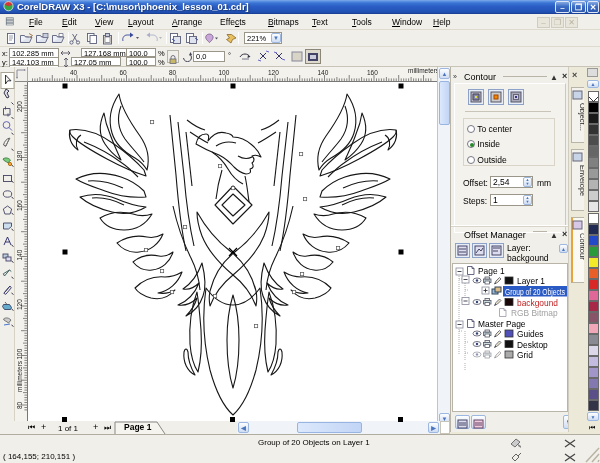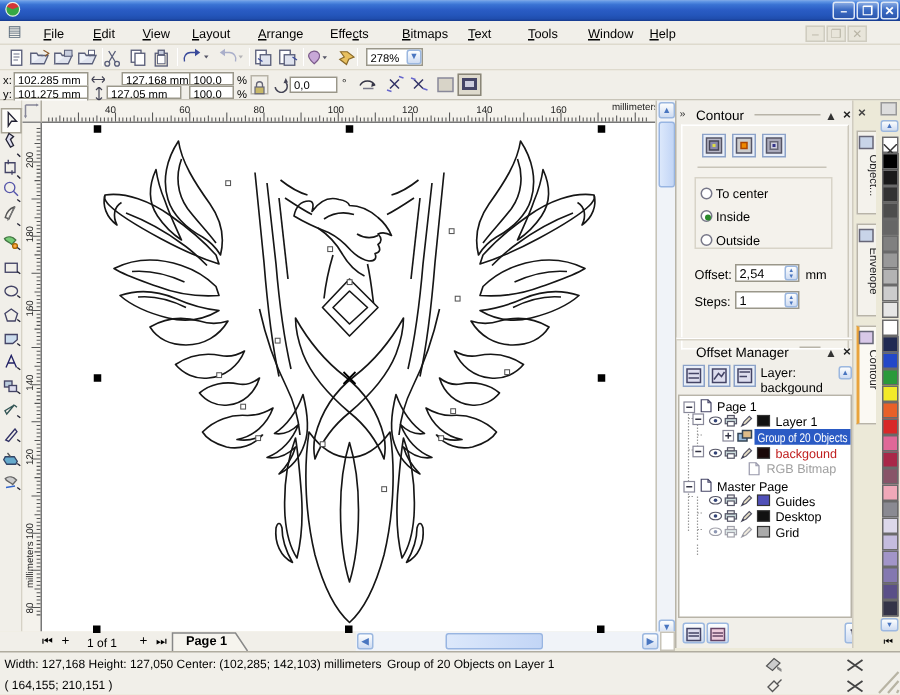--- a/index.html
+++ b/index.html
@@ -47,20 +47,21 @@
 .omrow{position:absolute;font-size:8.5px;color:#000;white-space:nowrap}
 </style></head>
 <body>
 
 <div class="abs" id="title">
  <svg id="corelicon" viewBox="0 0 11 11">
       <circle cx="5.5" cy="5.2" r="4.6" fill="#35a845"></circle>
       <path d="M1.2 3.4 A4.6 4.6 0 0 1 9.8 3.4 L5.5 5.2Z" fill="#d43535"></path>
       <circle cx="5.5" cy="5.2" r="4.6" fill="none" stroke="#e8f0e8" stroke-width="0.8"></circle>
     </svg>
+ <div class="txt">CorelDRAW X3 - [C:\musor\phoenix_lesson_01.cdr]</div>
  <div class="wbtn" style="left:555px">–</div>
  <div class="wbtn" style="left:571px">❐</div>
  <div class="wbtn" style="left:587px;width:12px">✕</div>
 </div>
 
 <div class="abs" id="menubar">
  <span style="left:5px;top:1px;font-size:10px;color:#567">▤</span>
  <span style="left:29px"><span class="u">F</span>ile</span>
  <span style="left:62px"><span class="u">E</span>dit</span>
  <span style="left:95px"><span class="u">V</span>iew</span>
@@ -116,29 +117,29 @@
    <path d="M206 5c1.5-2.5 5-2.5 6.5-0.5 1.5 2 0 4.5-3 7-3-2.5-4.5-4.5-3.5-6.5z" fill="#c8a8d8" stroke="#7a5a8a" stroke-width="0.8"></path>
         <path d="M215 6.5l1.5 2 1.5-2z" fill="#556" stroke="none"></path>
    <path d="M227 3.5l2.5 3.5-3 1.5 4.5 3.5 1.5-3.5 3.5-1.5-4.5-3.5z" fill="#e8c060" stroke="#8a6a2a" stroke-width="0.8"></path>
   </g>
  </svg>
  <div class="tsep" style="left:68px;top:2px;height:12px"></div>
  <div class="tsep" style="left:118px;top:2px;height:12px"></div>
  <div class="tsep" style="left:166px;top:2px;height:12px"></div>
  <div class="tsep" style="left:202px;top:2px;height:12px"></div>
  <div class="tsep" style="left:238px;top:2px;height:12px"></div>
- <div class="field" style="left:244px;top:2px;width:38px;height:12px;line-height:11px">278%</div>
+ <div class="field" style="left:244px;top:2px;width:38px;height:12px;line-height:11px">221%</div>
  <div class="sbtn" style="left:271px;top:3px;width:10px;height:10px;font-size:6px;line-height:9px">▼</div>
 </div>
 
 <div class="abs" id="propbar">
  <div class="plabel" style="left:2px;top:2px">x:</div>
  <div class="field" style="left:9px;top:1px;width:50px;height:25px">102.285 mm</div>
  <div class="plabel" style="left:2px;top:11px">y:</div>
- <div class="field" style="left:9px;top:10px;width:50px;height:9px">101.275 mm</div>
+ <div class="field" style="left:9px;top:10px;width:50px;height:9px">142.103 mm</div>
  <svg style="position:absolute;left:61px;top:3px" width="9" height="6" viewBox="0 0 9 6">
       <path d="M0 3h9M2 1L0 3l2 2M7 1l2 2-2 2" stroke="#445" stroke-width="0.8" fill="none"></path>
     </svg>
  <div class="field" style="left:81px;top:1px;width:54px;height:9px">127.168 mm</div>
  <svg style="position:absolute;left:63px;top:11px" width="6" height="9" viewBox="0 0 6 9">
       <path d="M3 0v9M1 2L3 0l2 2M1 7l2 2 2-2" stroke="#445" stroke-width="0.8" fill="none"></path>
     </svg>
  <div class="field" style="left:71px;top:10px;width:50px;height:9px">127.05 mm</div>
  <div class="field" style="left:126px;top:1px;width:30px;height:9px">100.0</div>
  <div class="plabel" style="left:158px;top:2px">%</div>
@@ -882,21 +883,20 @@
     <div class="sw" style="top:289.15000000000015px;background:#c4bcde"></div>
     <div class="sw" style="top:300.20000000000016px;background:#a295c8"></div>
     <div class="sw" style="top:311.25000000000017px;background:#8478b0"></div>
     <div class="sw" style="top:322.3000000000002px;background:#5a4f88"></div>
     <div class="sw" style="top:333.3500000000002px;background:#343448"></div>
     <div class="sbtn" style="left:3px;top:345.4000000000002px;width:12px;height:9px;font-size:5px;line-height:8px">▼</div>
     <div style="position:absolute;left:5px;top:357.4000000000002px;font-size:7px;color:#000">⏮</div>
   </div>
 
 <div class="abs" id="status">
- <div style="left:3px;top:3px">Width: 127,168  Height: 127,050  Center: (102,285; 142,103) millimeters</div>
  <div style="left:258px;top:3px">Group of 20 Objects on Layer 1</div>
  <div style="left:3px;top:17px">( 164,155; 210,151 )</div>
  <svg style="position:absolute;left:508px;top:2px" width="90" height="27" viewBox="0 0 90 27">
   <path d="M8 2l4 3-5 5-4-3z" fill="#ccc" stroke="#555" stroke-width="0.8"></path>
       <path d="M10 7l3 2v2l-3-2z" fill="#888"></path>
   <path d="M57 3l10 7M67 3l-10 7" stroke="#444" stroke-width="1.2" fill="none"></path>
   <path d="M8 17l3 3-4 4-3-3zM10 19l3-3" fill="none" stroke="#555" stroke-width="0.9"></path>
   <path d="M57 17l10 7M67 17l-10 7" stroke="#444" stroke-width="1.2" fill="none"></path>
  </svg>
 </div>

